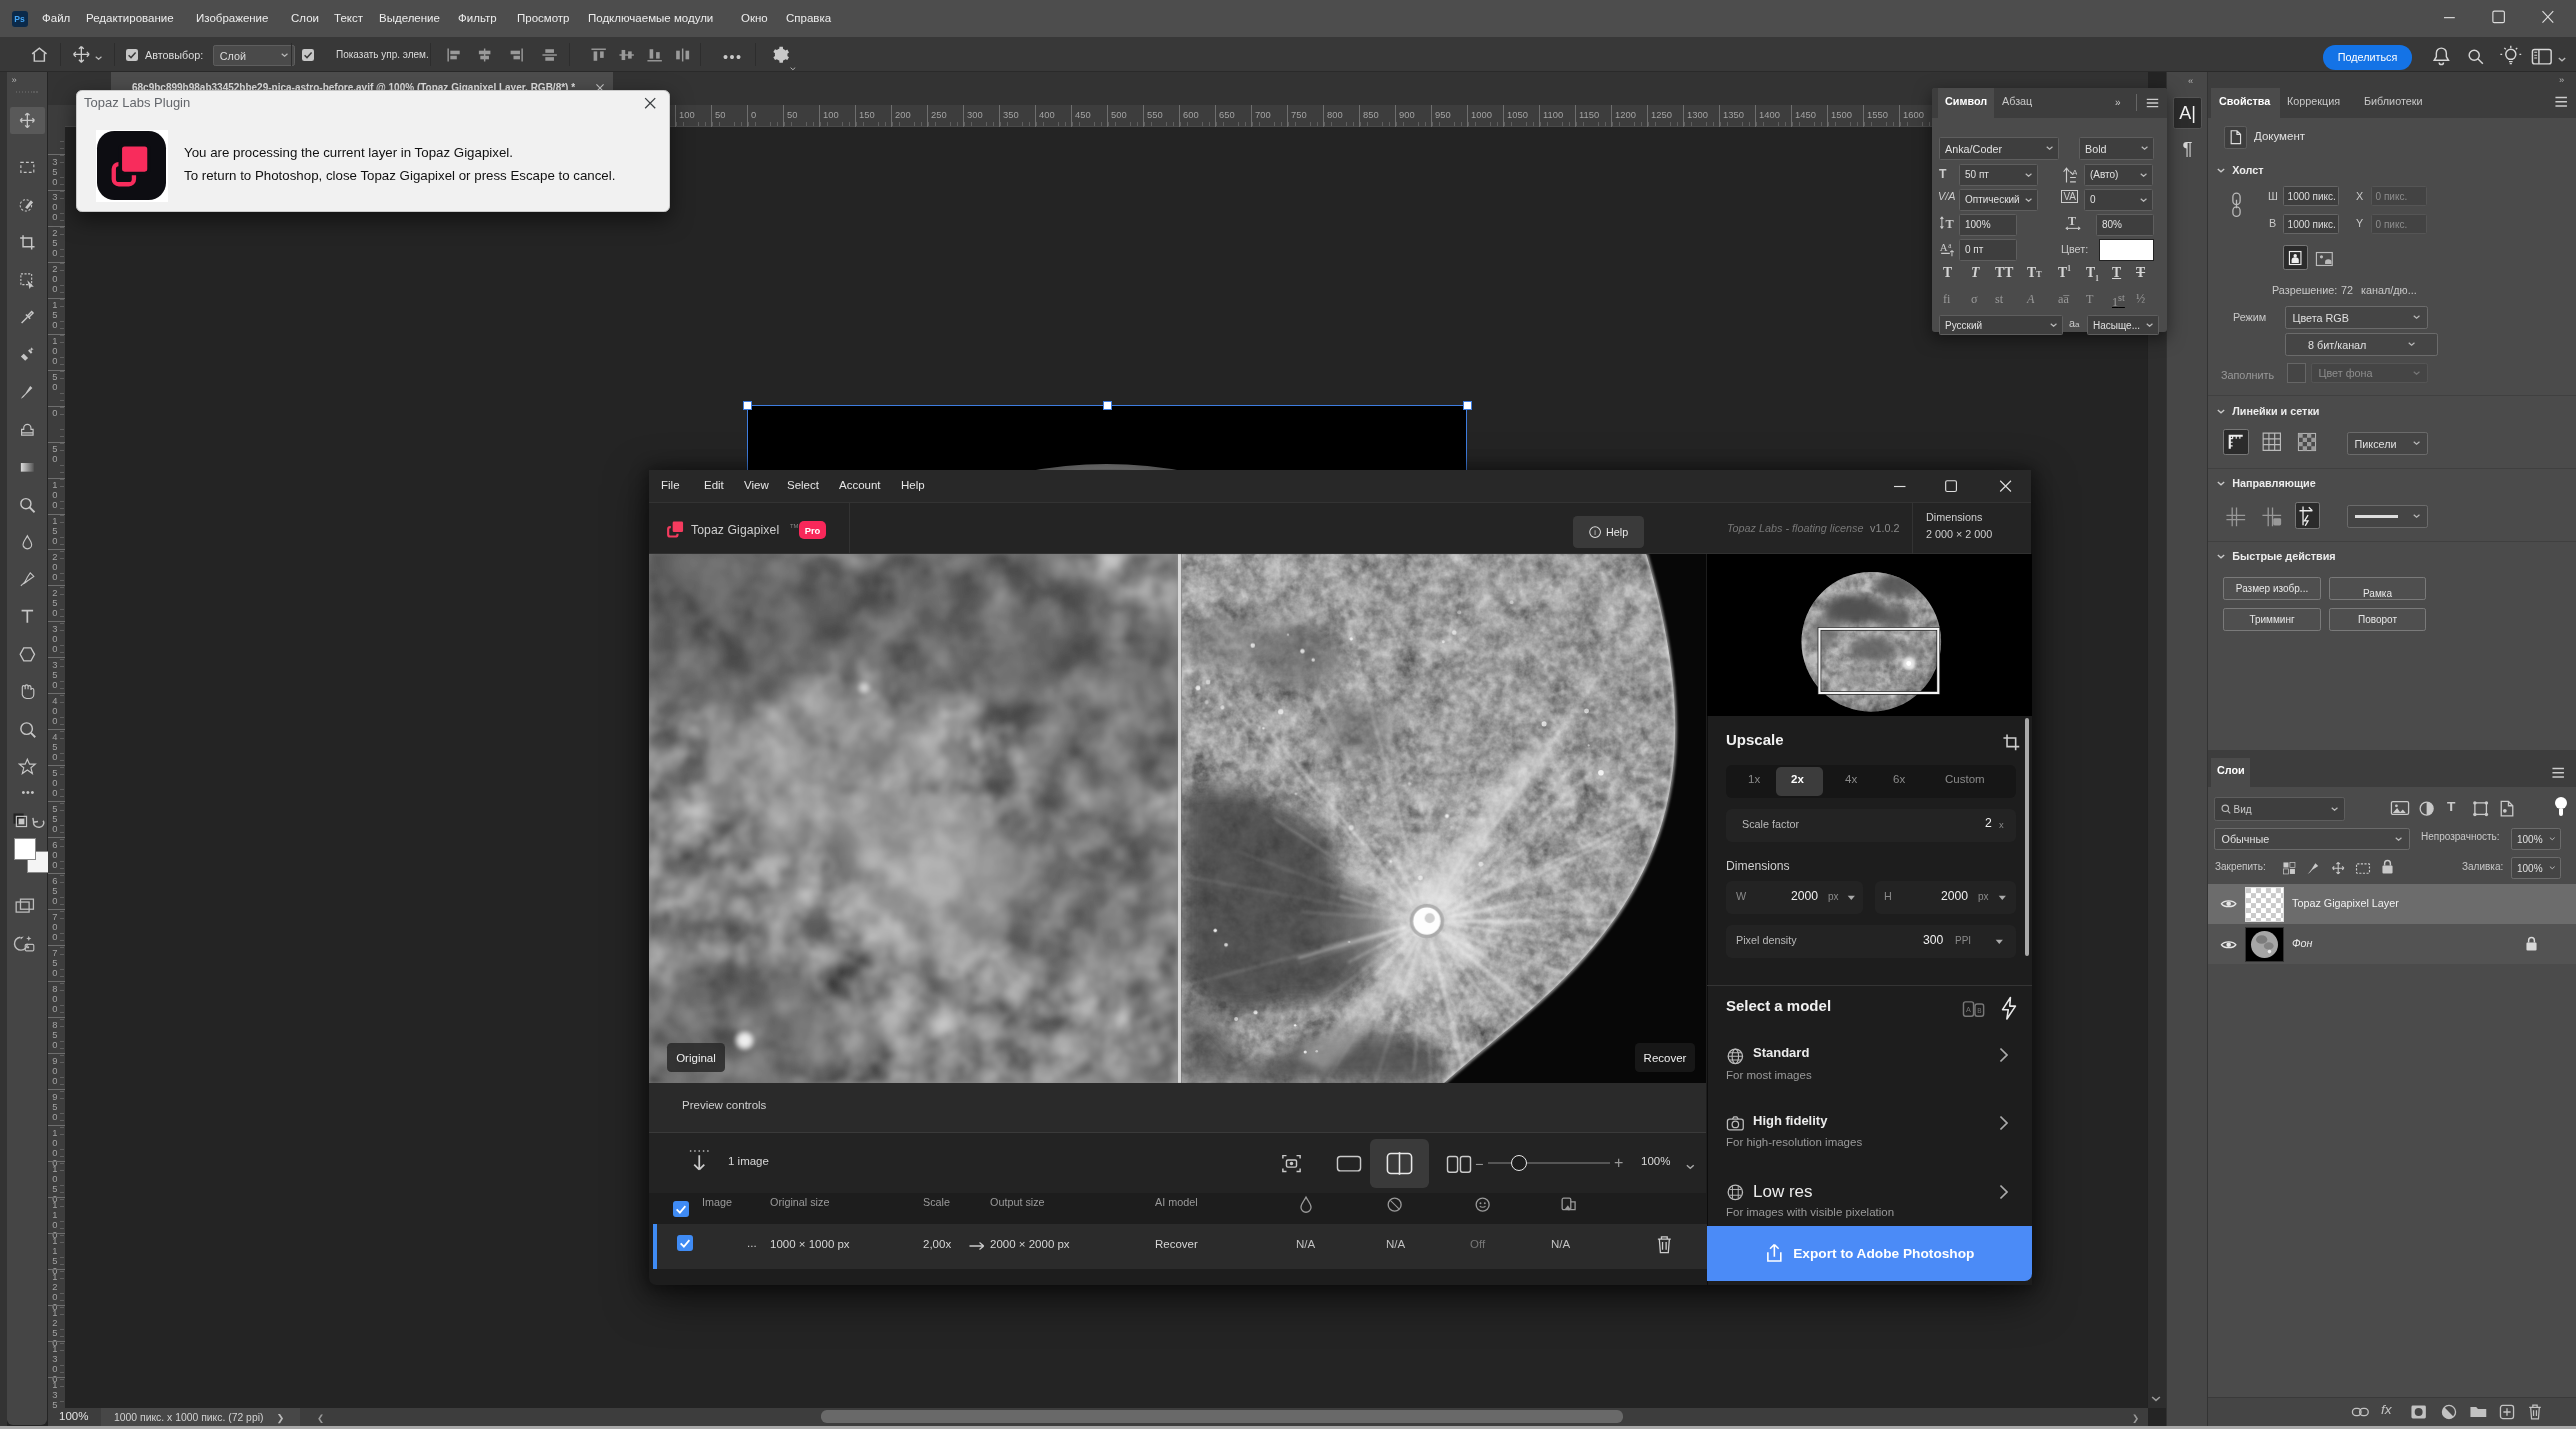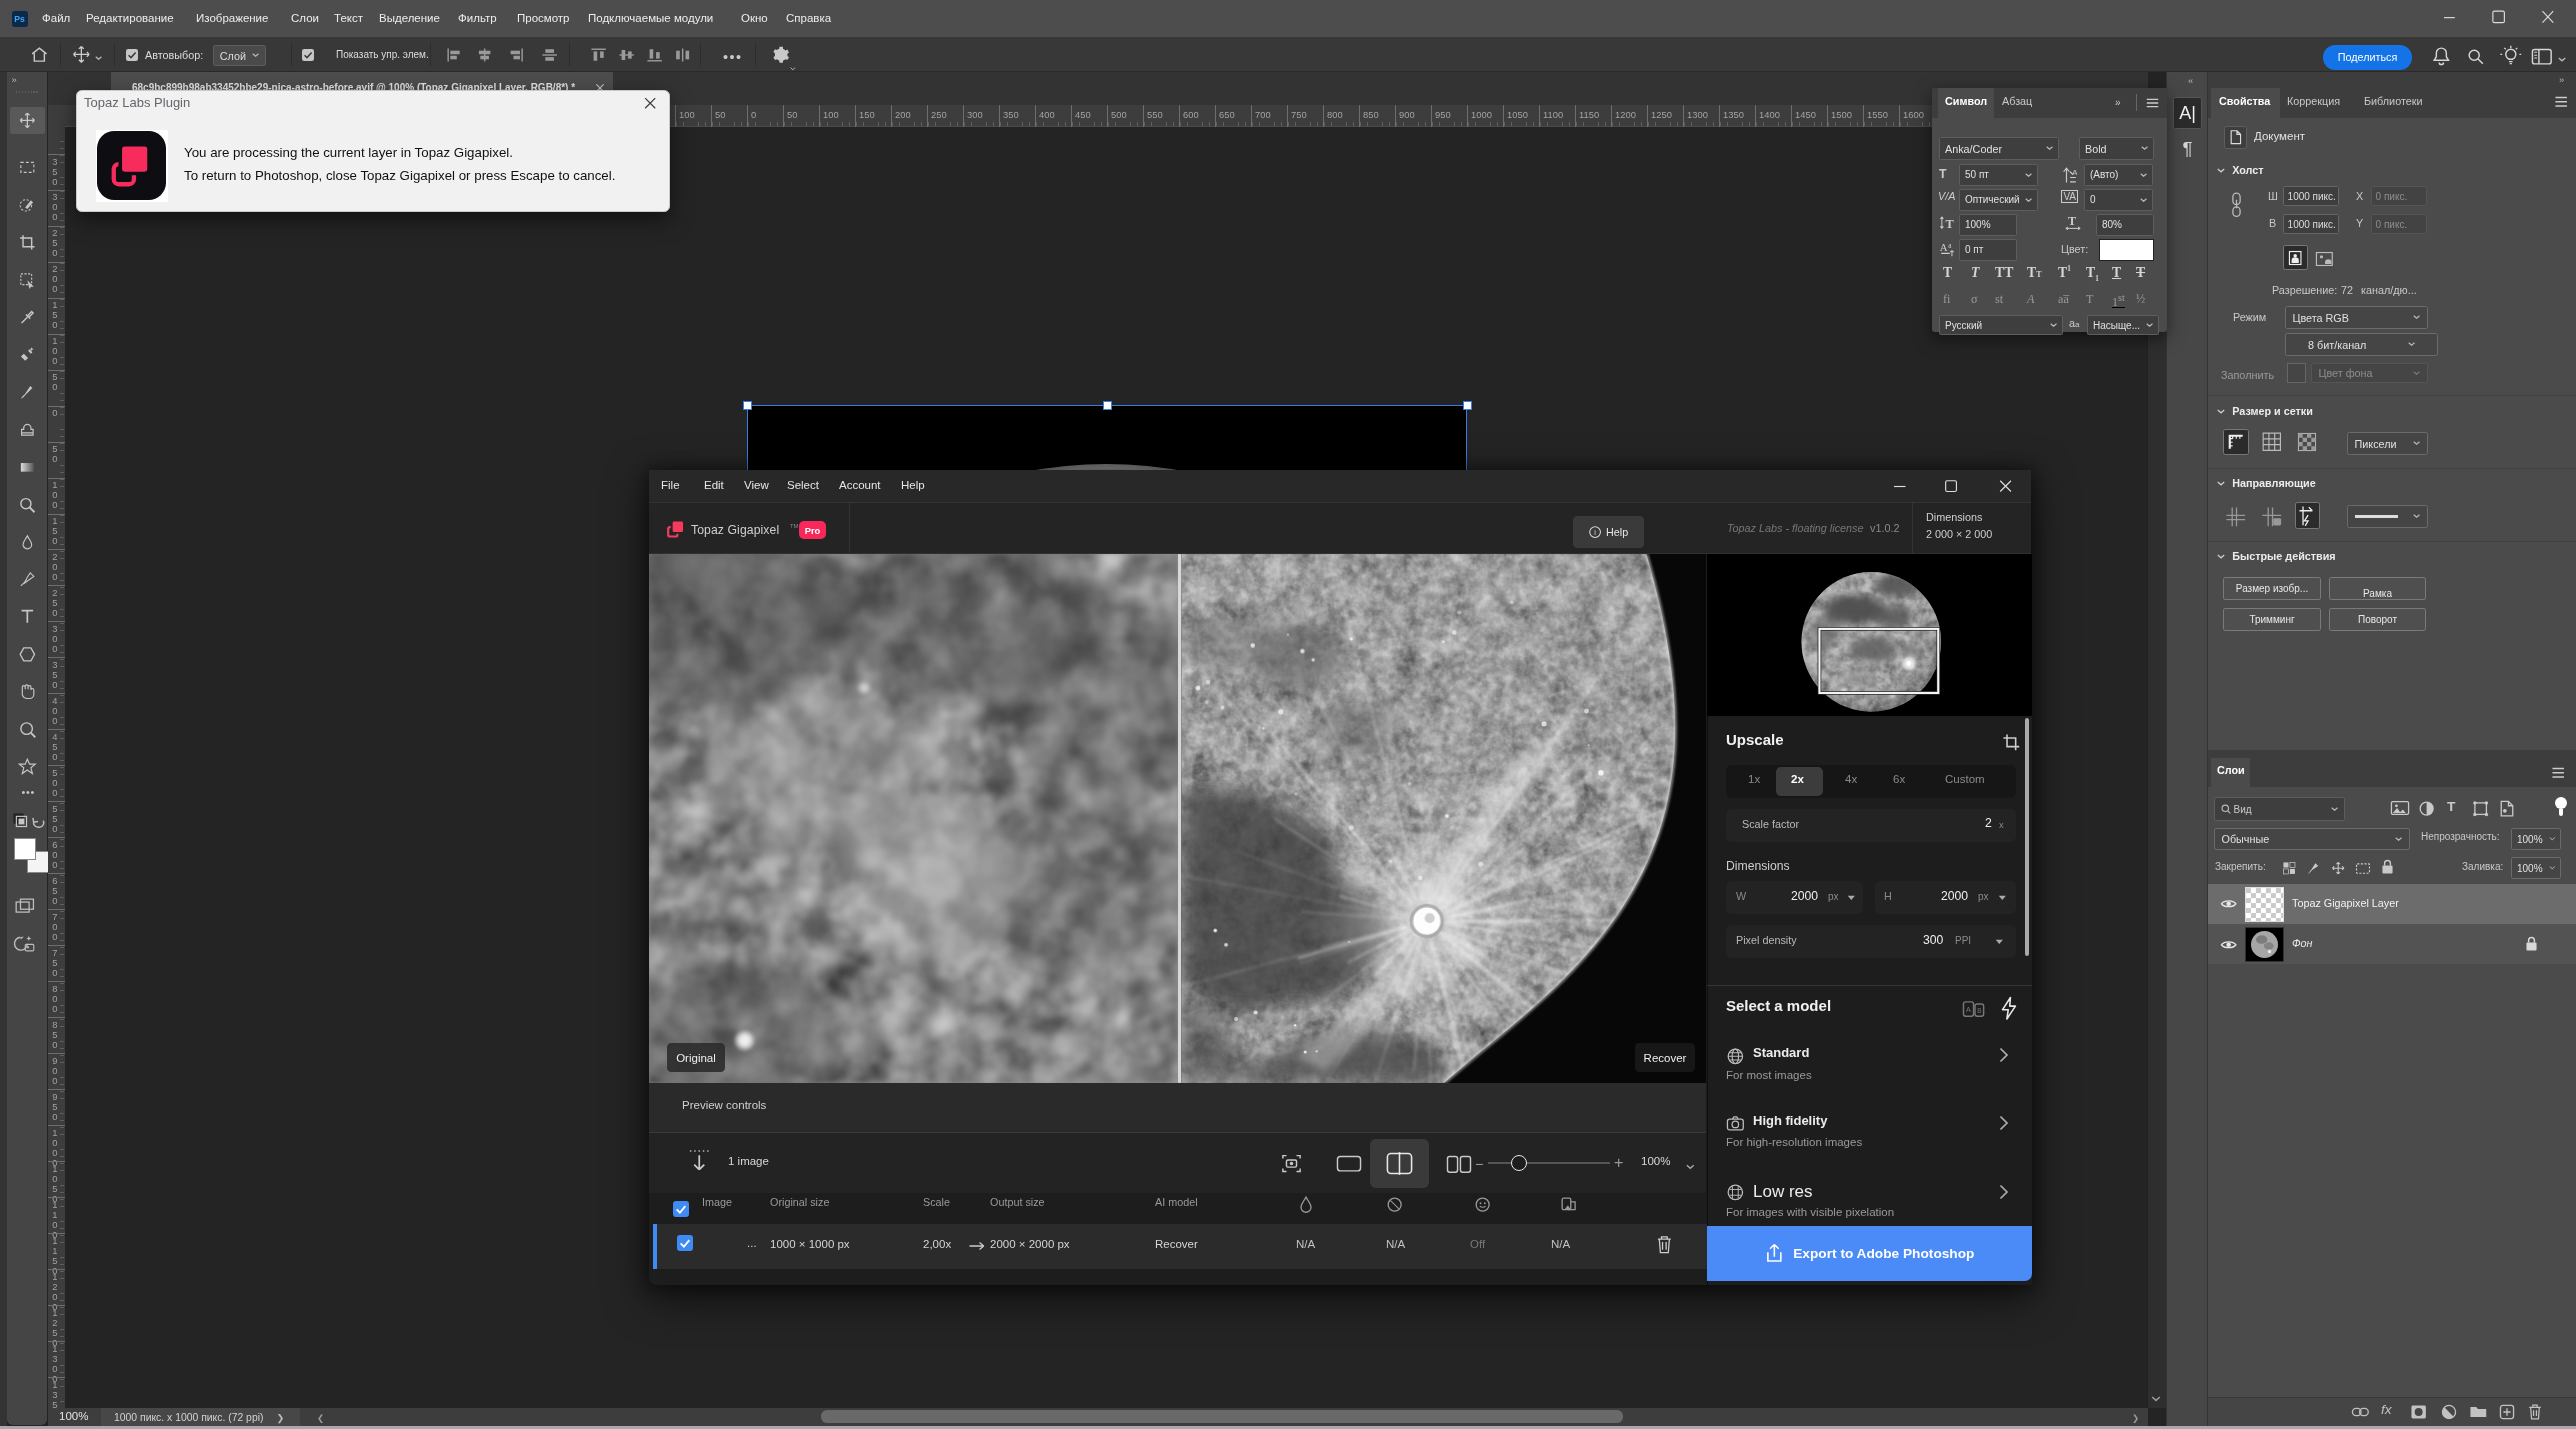--- a/index.html
+++ b/index.html
@@ -34,21 +34,21 @@
     <path d="M13 2 V24 M2 13 H24 M13 2 L9.6 5.4 M13 2 L16.4 5.4 M13 24 L9.6 20.6 M13 24 L16.4 20.6 M2 13 L5.4 9.6 M2 13 L5.4 16.4 M24 13 L20.6 9.6 M24 13 L20.6 16.4" stroke="#cdcdcd" stroke-width="1.8" fill="none"></path>
   </svg>
 <div style="left:95px;top:51px;"><svg width="7.2" height="4.3" viewBox="0 0 10 6" style="display:inline-block;vertical-align:middle">
       <path d="M1 1 L5 4.6 L9 1" stroke="#bbb" stroke-width="1.6" fill="none"></path>
     </svg></div>
 <div style="left:114px;top:43px;width:0.7px;height:23px;background:#2d2d2d"></div>
 <div style="left:126px;top:49px;width:12.2px;height:12.2px;background:#c7c7c7;border-radius:2.2px"><svg width="12.2" height="12.2" viewBox="0 0 17 17">
       <path d="M3.6 8.6 L7 12 L13.4 5" stroke="#383838" stroke-width="2" fill="none"></path>
     </svg></div>
 <div style="left:145px;top:49px;color:#dcdcdc;font-size:10.8px">Автовыбор:</div>
-<div style="left:213px;top:45px;width:53px;height:21px;background:#4a4a4a;border:0.7px solid #5e5e5e;border-radius:2.2px;display:flex;align-items:center;justify-content:space-between;padding:0 5.8px">
+<div style="left:213px;top:45px;width:82px;height:21px;background:#4a4a4a;border:0.7px solid #5e5e5e;border-radius:2.2px;display:flex;align-items:center;justify-content:space-between;padding:0 5.8px">
     <span style="color:#ddd;font-size:10.8px">Слой</span>
     <svg width="7.2" height="4.3" viewBox="0 0 10 6" style="display:inline-block;vertical-align:middle">
       <path d="M1 1 L5 4.6 L9 1" stroke="#bbb" stroke-width="1.6" fill="none"></path>
     </svg>
   </div>
 <div style="left:291px;top:43px;width:0.7px;height:23px;background:#2d2d2d"></div>
 <div style="left:302px;top:49px;width:12.2px;height:12.2px;background:#c7c7c7;border-radius:2.2px"><svg width="12.2" height="12.2" viewBox="0 0 17 17">
       <path d="M3.6 8.6 L7 12 L13.4 5" stroke="#383838" stroke-width="2" fill="none"></path>
     </svg></div>
 <div style="left:336px;top:49px;color:#dcdcdc;font-size:10px">Показать упр. элем.</div>
@@ -972,21 +972,21 @@
 <div style="left:2287px;top:363px;width:18.7px;height:20px;background:#454545;border:0.7px solid #666"></div>
 <div style="left:2311px;top:363px;width:117px;height:20px;background:#454545;border:0.7px solid #555;border-radius:2.2px;display:flex;align-items:center;justify-content:space-between;padding:0 6.5px">
     <span style="color:#8d8d8d;font-size:10.8px">Цвет фона</span>
     <svg width="7.2" height="4.3" viewBox="0 0 10 6" style="display:inline-block;vertical-align:middle">
       <path d="M1 1 L5 4.6 L9 1" stroke="#777" stroke-width="1.6" fill="none"></path>
     </svg>
   </div>
 <div style="left:2208px;top:395px;width:368px;height:0.7px;background:#404040"></div>
 <div style="left:2217px;top:405px;"><svg width="8" height="5" viewBox="0 0 10 6" style="display:inline-block;vertical-align:middle">
       <path d="M1 1 L5 4.6 L9 1" stroke="#ccc" stroke-width="1.6" fill="none"></path>
-    </svg><span style="color:#ececec;font-size:10.8px;font-weight:bold;margin-left:7.2px">Размер и сетки</span></div>
+    </svg><span style="color:#ececec;font-size:10.8px;font-weight:bold;margin-left:7.2px">Линейки и сетки</span></div>
 <div style="left:2223px;top:429px;width:26px;height:26px;background:#2b2b2b;border:0.7px solid #777;border-radius:2.2px"><svg width="24.5" height="24.5" viewBox="0 0 34 34">
       <path d="M8 26 V8 H26" stroke="#eee" stroke-width="3" fill="none"></path>
       <path d="M12 8 v4 M17 8 v4 M22 8 v4 M8 12 h4 M8 17 h4 M8 22 h4" stroke="#eee" stroke-width="1.6"></path>
     </svg></div>
 <div style="left:2259px;top:429px;width:26px;height:26px;display:flex;align-items:center;justify-content:center">
     <svg width="21.6" height="21.6" viewBox="0 0 30 30">
       <path d="M3 3 h24 v24 h-24 Z M3 11 h24 M3 19 h24 M11 3 v24 M19 3 v24" stroke="#bbb" stroke-width="1.6" fill="none"></path>
     </svg>
   </div>
 <div style="left:2295px;top:430px;width:23px;height:23px;display:flex;align-items:center;justify-content:center">

